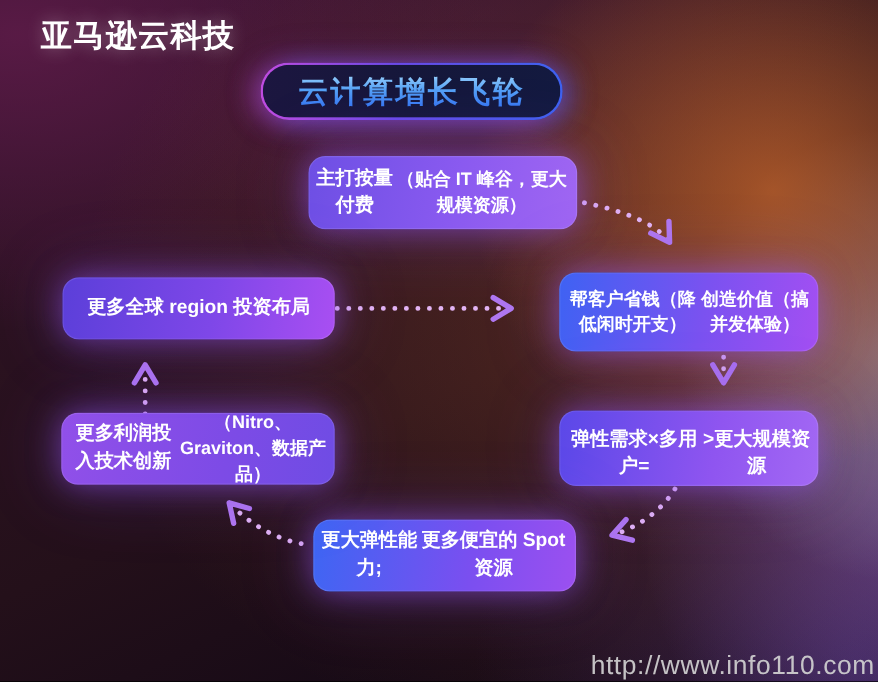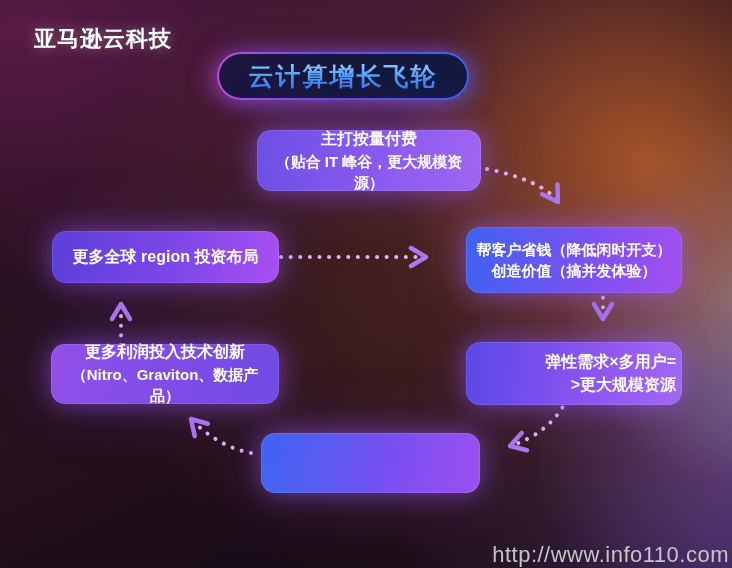--- a/index.html
+++ b/index.html
@@ -10,22 +10,22 @@
       radial-gradient(360px 330px at 88% 28%, rgba(186,95,42,0.80), rgba(186,95,42,0) 70%),
       radial-gradient(720px 560px at 78% 45%, rgba(140,70,40,0.45), rgba(140,70,40,0) 70%),
       radial-gradient(240px 260px at 101% 52%, rgba(135,145,190,0.85), rgba(135,145,190,0) 72%),
       radial-gradient(300px 380px at 102% 72%, rgba(122,85,195,0.65), rgba(122,85,195,0) 72%),
       radial-gradient(420px 330px at 97% 97%, rgba(70,45,130,0.50), rgba(70,45,130,0) 75%),
       radial-gradient(520px 330px at 2% 5%, rgba(96,28,74,0.85), rgba(96,28,74,0) 75%),
       radial-gradient(420px 300px at 55% 2%, rgba(70,25,60,0.60), rgba(70,25,60,0) 75%),
       linear-gradient(155deg, #2d102a 0%, #2b1220 30%, #24101a 55%, #160a16 80%, #0f0712 100%);
   }
   .brand{
-    position:absolute;left:34px;top:24px;margin:0;
-    font-size:22px;font-weight:700;color:#ffffff;letter-spacing:1px;
+    position:absolute;left:34px;top:12px;margin:0;
+    font-size:26px;font-weight:700;color:#ffffff;letter-spacing:1px;
     text-shadow:0 0 14px rgba(255,255,255,0.35);
   }
   .badge{
     position:absolute;left:217px;top:16px;width:252px;height:48px;
     border-radius:26px;box-sizing:border-box;
     border:2px solid transparent;
     background:
       linear-gradient(100deg,#1c1640 0%, #15173a 50%, #131a40 100%) padding-box,
       linear-gradient(90deg,#c04ce0 0%, #6a4ae8 45%, #3e62f0 100%) border-box;
     box-shadow:
@@ -35,21 +35,21 @@
     display:flex;align-items:center;justify-content:center;margin-top:36px;
   }
   .badge-text{
     font-size:25px;font-weight:800;letter-spacing:2px;
     background:linear-gradient(180deg,#a3d6fb 0%, #55a2f6 45%, #2e6cf0 100%);
     -webkit-background-clip:text;background-clip:text;color:transparent;
   }
   .arrows{position:absolute;left:0;top:0;}
   .node{
     position:absolute;border-radius:14px;box-sizing:border-box;
-    display:flex;flex-direction:column;align-items:center;justify-content:center;
+    display:flex;flex-direction:row;align-items:center;justify-content:center;
     color:#fff;font-weight:700;text-align:center;line-height:1.42;font-size:15px;
     box-shadow:0 0 26px rgba(152,88,245,0.55), 0 0 62px rgba(118,70,230,0.28),
                inset 0 0 0 1px rgba(255,255,255,0.10);
     padding:4px 6px;
   }
   .node .l1{font-size:16px;}
   .node-top{left:257px;top:130px;width:224px;height:61px;
     background:linear-gradient(100deg,#6d4fe4 0%, #8a5af0 55%, #a066f2 100%);}
   .node-right{left:466px;top:227px;width:216px;height:66px;
     background:linear-gradient(100deg,#3e62f3 0%, #7a52f0 55%, #a44ff2 100%);}
@@ -102,20 +102,22 @@
     <div class="l2">帮客户省钱（降低闲时开支）</div>
     <div class="l2">创造价值（搞并发体验）</div>
   </div>
 
   <div class="node node-bottom-right">
     <div class="l1">弹性需求×多用户=</div>
     <div class="l1">&gt;更大规模资源</div>
   </div>
 
   <div class="node node-bottom">
+    <div class="l1">更大弹性能力;</div>
+    <div class="l1">更多便宜的 Spot 资源</div>
   </div>
 
   <div class="node node-left-bottom">
     <div class="l1">更多利润投入技术创新</div>
     <div class="l2">（Nitro、Graviton、数据产品）</div>
   </div>
 
   <div class="node node-left">
     <div class="l1">更多全球 region 投资布局</div>
   </div>

